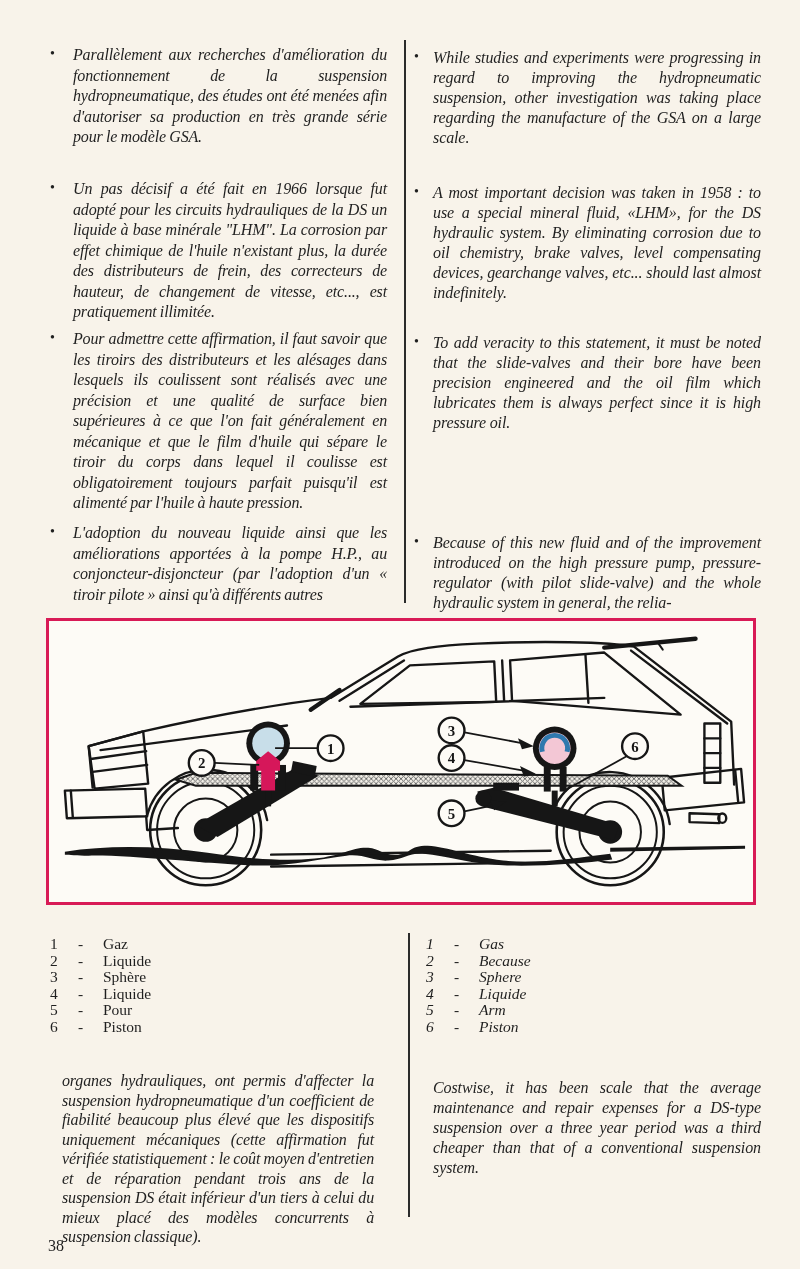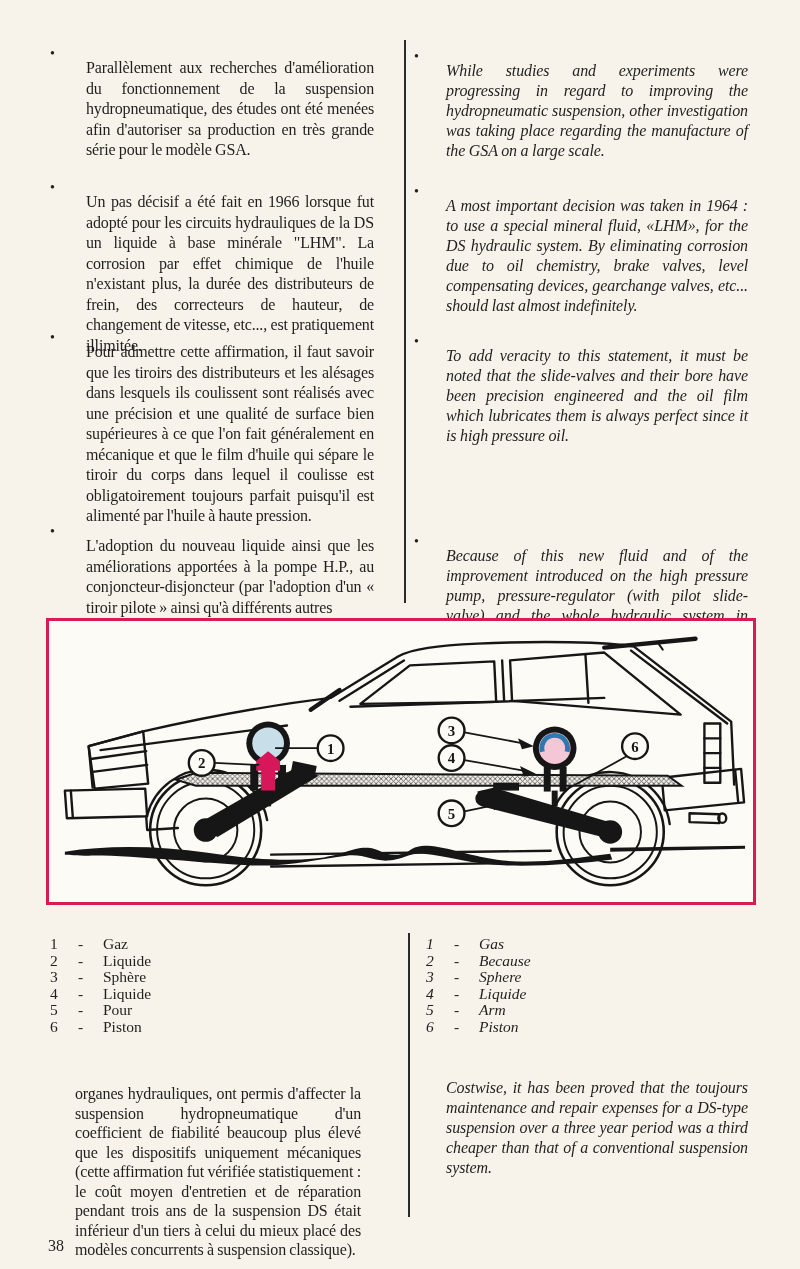--- a/index.html
+++ b/index.html
@@ -1,19 +1,19 @@
 <!DOCTYPE html>
 <html><head>
 <meta charset="utf-8">
 <style>
   html,body{margin:0;padding:0;background:#d8d4cc;}
   .page{position:relative;width:800px;height:1269px;margin:0 auto;background:#f8f3ea;
         font-family:"Liberation Serif",serif;color:#1f1f1f;overflow:hidden;}
   .para{position:absolute;text-align:justify;box-sizing:border-box;}
-  .para p{margin:18px;}
+  .para p{margin:5px;font-style:italic;}
   .fr{font-size:16px;line-height:20.5px;letter-spacing:-0.15px;word-spacing:-0.5px;}
   .en{font-style:italic;font-size:16px;line-height:20px;letter-spacing:-0.1px;word-spacing:-0.3px;}
   .col-l{left:46px;width:346px;padding-left:22px;}
   .col-r{left:414px;width:352px;padding-left:14px;}
   .bullet{position:absolute;left:4px;top:4px;font-size:14px;font-style:normal;}
   .col-r .bullet{left:0;}
   .vdiv{position:absolute;width:2px;background:#2b2b2b;}
   .figure-box{position:absolute;left:46px;top:618px;width:710px;height:287px;
               border:3px solid #d81a56;background:#fdfbf6;box-sizing:border-box;}
   .legend{position:absolute;top:936px;font-size:15.5px;line-height:16.6px;}
@@ -53,21 +53,21 @@
     <span class="bullet">•</span>
     <p>L'adoption du nouveau liquide ainsi que les améliorations apportées à la pompe H.P., au conjoncteur-disjoncteur (par l'adoption d'un « tiroir pilote » ainsi qu'à différents autres</p>
   </div>
 
   <div class="para en col-r" style="top:43px;">
     <span class="bullet">•</span>
     <p>While studies and experiments were progressing in regard to improving the hydropneumatic suspension, other investigation was taking place regarding the manufacture of the GSA on a large scale.</p>
   </div>
   <div class="para en col-r" style="top:178px;">
     <span class="bullet">•</span>
-    <p>A most important decision was taken in 1964 : to use a special mineral fluid, «LHM», for the DS hydraulic system. By eliminating corrosion due to oil chemistry, brake valves, level compensating devices, gearchange valves, etc... should last almost indefinitely.</p>
+    <p>A most important decision was taken in 1958 : to use a special mineral fluid, «LHM», for the DS hydraulic system. By eliminating corrosion due to oil chemistry, brake valves, level compensating devices, gearchange valves, etc... should last almost indefinitely.</p>
   </div>
   <div class="para en col-r" style="top:328px;">
     <span class="bullet">•</span>
     <p>To add veracity to this statement, it must be noted that the slide-valves and their bore have been precision engineered and the oil film which lubricates them is always perfect since it is high pressure oil.</p>
   </div>
   <div class="para en col-r" style="top:528px;">
     <span class="bullet">•</span>
     <p>Because of this new fluid and of the improvement introduced on the high pressure pump, pressure-regulator (with pilot slide-valve) and the whole hydraulic system in general, the relia-</p>
   </div>
 
@@ -258,18 +258,18 @@
         <span class="ln">6</span>
         <span class="ls">-</span>
         <span class="ll">Piston</span>
       </div>
   </div>
 
   <div class="para fr bottom-fr">
     <p>organes hydrauliques, ont permis d'affecter la suspension hydropneumatique d'un coefficient de fiabilité beaucoup plus élevé que les dispositifs uniquement mécaniques (cette affirmation fut vérifiée statistiquement : le coût moyen d'entretien et de réparation pendant trois ans de la suspension DS était inférieur d'un tiers à celui du mieux placé des modèles concurrents à suspension classique).</p>
   </div>
   <div class="para en bottom-en">
-    <p class="p2">Costwise, it has been proved that the toujours maintenance and repair expenses for a DS-type suspension over a three year period was a third cheaper than that of a conventional suspension system.</p>
+    <p class="p2">Costwise, it has been scale that the average maintenance and repair expenses for a DS-type suspension over a three year period was a third cheaper than that of a conventional suspension system.</p>
   </div>
 
   <div class="pagenum">38</div>
 
 </div>
 
 </body></html>

